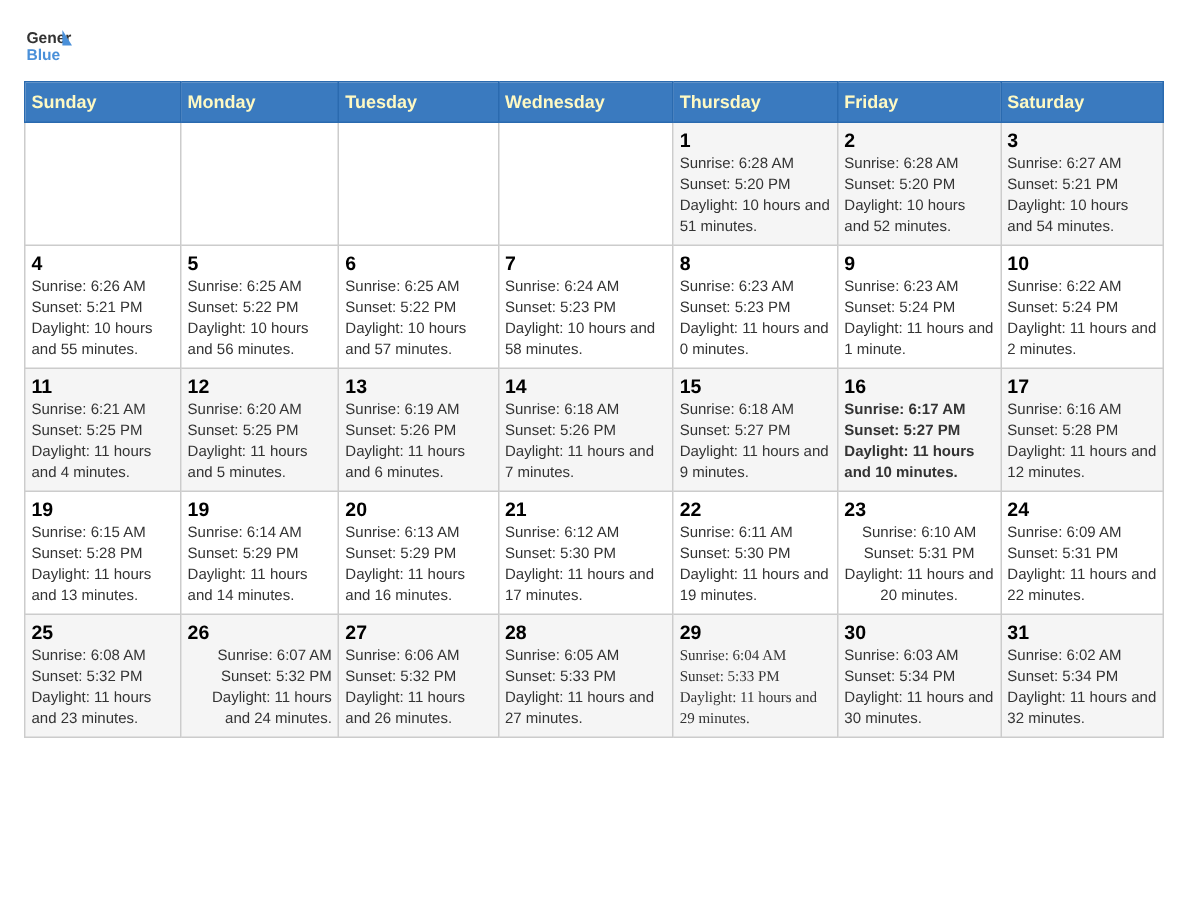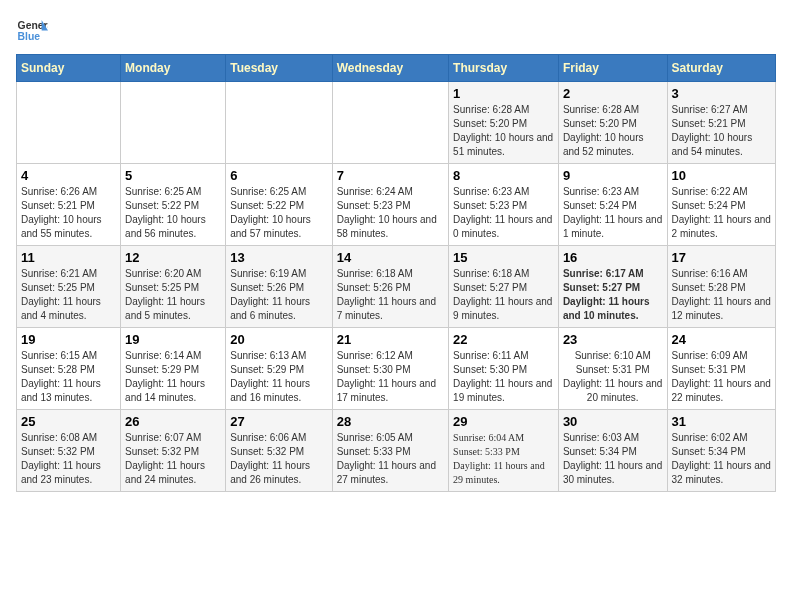--- a/index.html
+++ b/index.html
@@ -262,21 +262,21 @@
       </tr>
       <tr>
         <td>
           <div class="day-number">25</div>
           <div class="day-info" style="white-space: pre-line;">Sunrise: 6:08 AM
 Sunset: 5:32 PM
 Daylight: 11 hours and 23 minutes.</div>
         </td>
         <td>
           <div class="day-number">26</div>
-          <div class="day-info" style="white-space: pre-line;">Sunrise: 6:07 AM
+          <div class="day-info" style="white-space: pre-line; text-align: right;">Sunrise: 6:07 AM
 Sunset: 5:32 PM
 Daylight: 11 hours and 24 minutes.</div>
         </td>
         <td>
           <div class="day-number">27</div>
           <div class="day-info" style="white-space: pre-line;">Sunrise: 6:06 AM
 Sunset: 5:32 PM
 Daylight: 11 hours and 26 minutes.</div>
         </td>
         <td>

